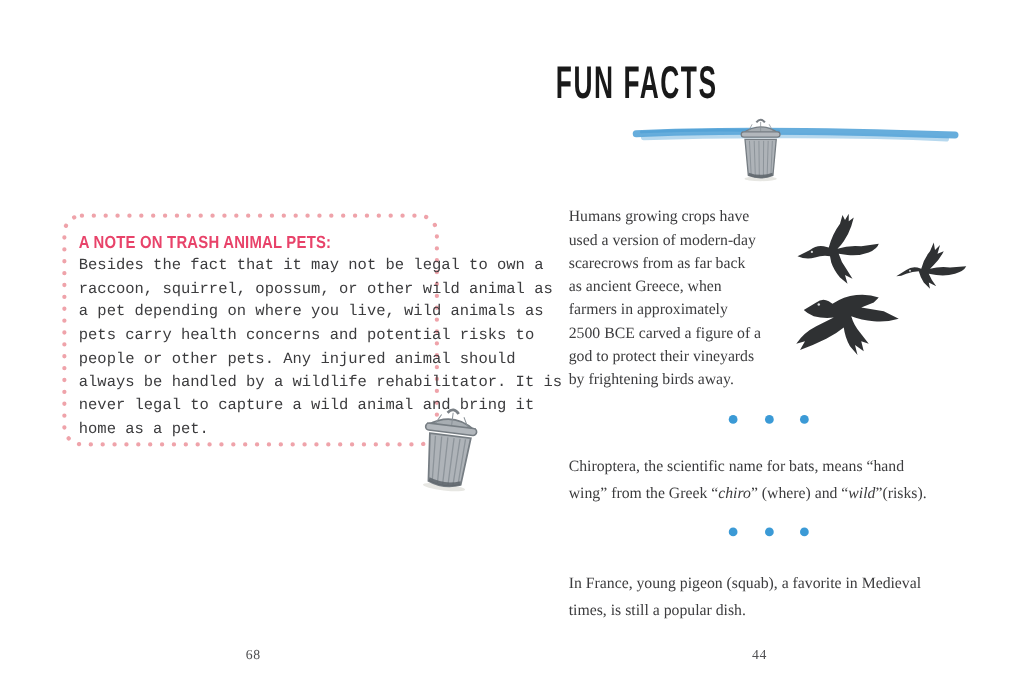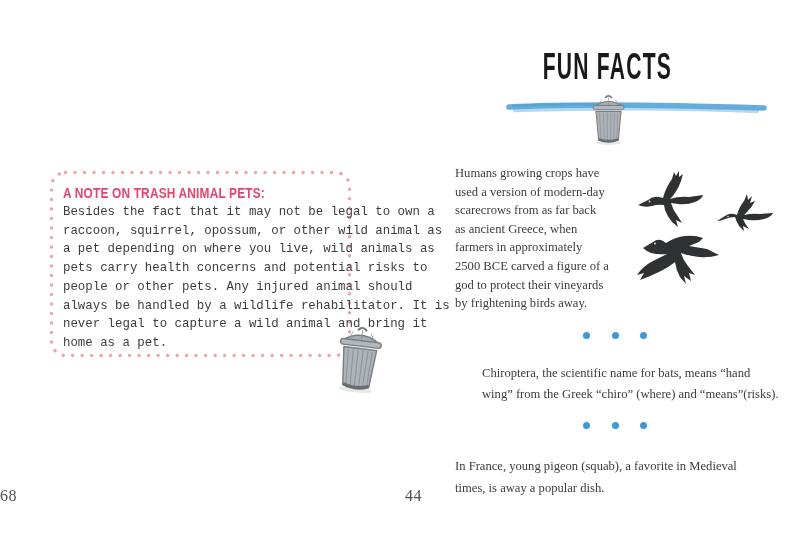--- a/index.html
+++ b/index.html
@@ -19,39 +19,39 @@
     font-family:"Liberation Sans", sans-serif; font-weight:bold; font-size:14px;
     letter-spacing:.2px; color:var(--pink);
     transform:scaleX(.85); transform-origin:left top; white-space:nowrap;
   }
   .note-body{
     left:63px; top:203px; font-size:12.4px; line-height:18.7px;
     white-space:pre-line; color:var(--text);font-family:Liberation Mono, monospace;
   }
   .trash-left{left:331px; top:324px; transform:rotate(7deg);}
   .page-num{
-    top:487px; width:405px; text-align:left; font-size:16px; color:var(--pagenum);
+    top:518px; width:405px; text-align:center; font-size:11px; color:var(--pagenum);
     letter-spacing:.5px;
   }
   .page-num.left{left:0;}
   .page-num.right{left:405px;}
   
-  .title-wrap{left:405px; top:46px; width:405px; text-align:center;}
+  .title-wrap{left:405px; top:46px; width:405px; text-align:left;}
   .title-text{
     display:inline-block; font-family:"Liberation Sans", sans-serif; font-weight:900;
     font-size:34px; letter-spacing:2px; color:var(--ink);
     transform:scale(.62,1.08); transform-origin:center top; white-space:nowrap;
   }
   .brush-line{left:505px; top:99px;}
   .trash-right{left:586px; top:93px;}
   .fact{white-space:pre-line; font-size:12.6px; color:var(--text);}
   .fact1{left:455px; top:164px; line-height:18.6px;}
-  .fact2{left:482px; top:363px; line-height:21px;}
+  .fact2{left:455px; top:363px; line-height:21px;}
   .fact3{left:455px; top:456px; line-height:21.5px;}
-  .it{}
+  .it{font-style:italic;}
   .birds{left:633px; top:163px;}
   .dots{display:flex; gap:21.5px; left:583px;}
   .dots.row1{top:332px;}
   .dots.row2{top:422px;}
   .dot{width:7px; height:7px; border-radius:50%; background:var(--blue);}
 </style>
 </head>
 <body>
 
 <div class="spread">
@@ -132,27 +132,27 @@
       <circle cx="22" cy="80.5" r="1" fill="#d8dadb"></circle>
     </svg>
 
     <div class="abs dots row1">
       <span class="dot"></span>
       <span class="dot"></span>
       <span class="dot"></span>
     </div>
 
     <div class="abs fact fact2"><span>Chiroptera, the scientific name for bats, means “hand
-wing” from the Greek “</span><span class="it">chiro</span><span>” (where) and “</span><span class="it">means</span><span>”(risks).</span></div>
+wing” from the Greek “</span><span class="it">chiro</span><span>” (where) and “</span><span class="it">wild</span><span>”(risks).</span></div>
 
     <div class="abs dots row2">
       <span class="dot"></span>
       <span class="dot"></span>
       <span class="dot"></span>
     </div>
 
     <div class="abs fact fact3">In France, young pigeon (squab), a favorite in Medieval
-times, is away a popular dish.</div>
+times, is still a popular dish.</div>
 
     <div class="abs page-num right">44</div>
   </div>
 
 </div>
 
 </body></html>

